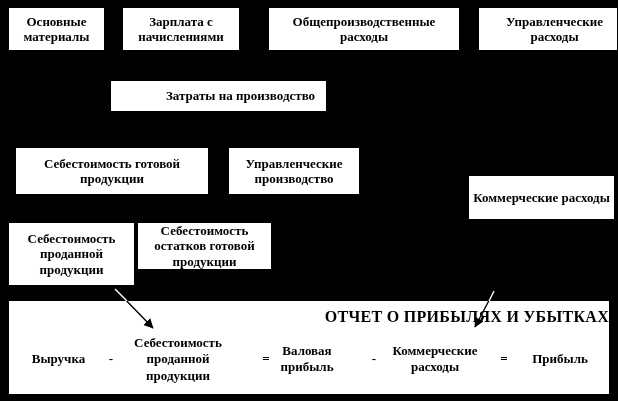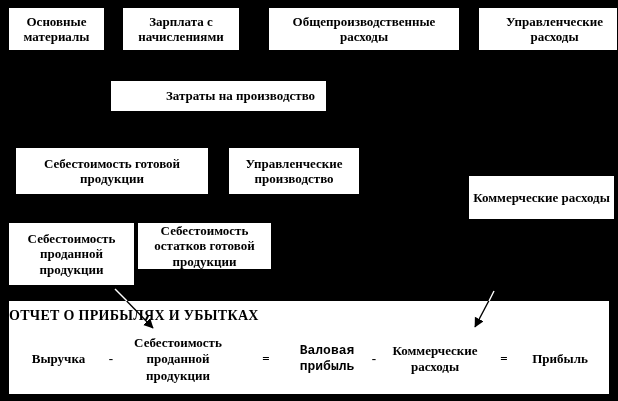--- a/index.html
+++ b/index.html
@@ -43,37 +43,37 @@
   
   .report{
     position:absolute;
     left:8px; top:300px; width:600px; height:93px;
     background:#ffffff;
     box-sizing:border-box;
   }
   .report-title{
     position:absolute;
     left:0; top:7px; width:100%;
-    text-align:left;
-    font-size:14px;
+    text-align:right;
+    font-size:16px;
     letter-spacing:.3px;
   }
   .term{
     position:absolute;
     top:58px;
     transform:translateY(-50%);
     text-align:center;
     font-size:13px;
     line-height:1.25;
   }
   .t1{left:12px;  width:75px;}
   .o1{left:95px;  width:14px;}
   .t2{left:115px; width:108px;}
   .o2{left:250px; width:14px;}
-  .t3{left:280px; width:76px;font-family:Liberation Mono, monospace;}
+  .t3{left:260px; width:76px;}
   .o3{left:358px; width:14px;}
   .t4{left:378px; width:96px;}
   .o4{left:488px; width:14px;}
   .t5{left:514px; width:74px;}
   .arrows{
     position:absolute;left:0;top:0;width:618px;height:401px;
     pointer-events:none;
   }
 </style>
 </head>

